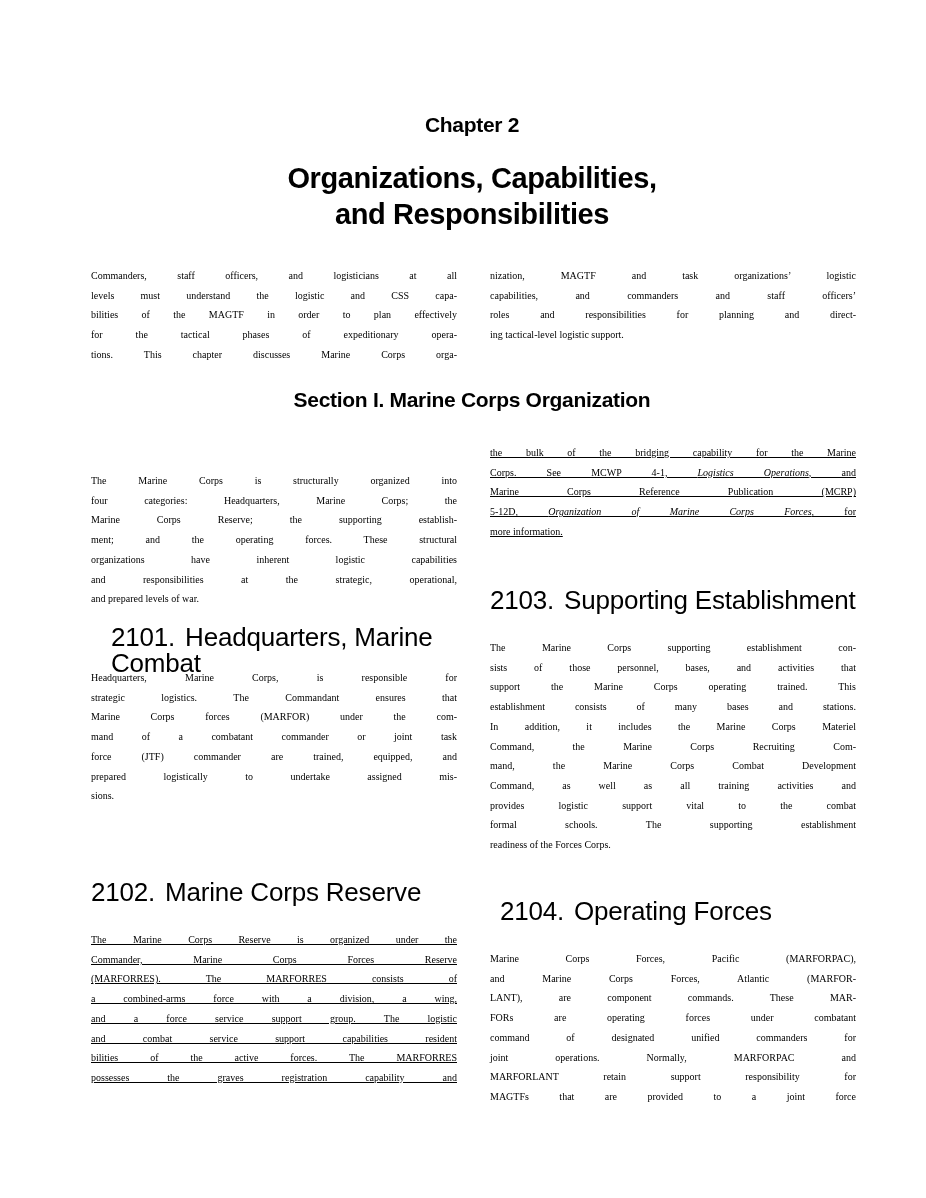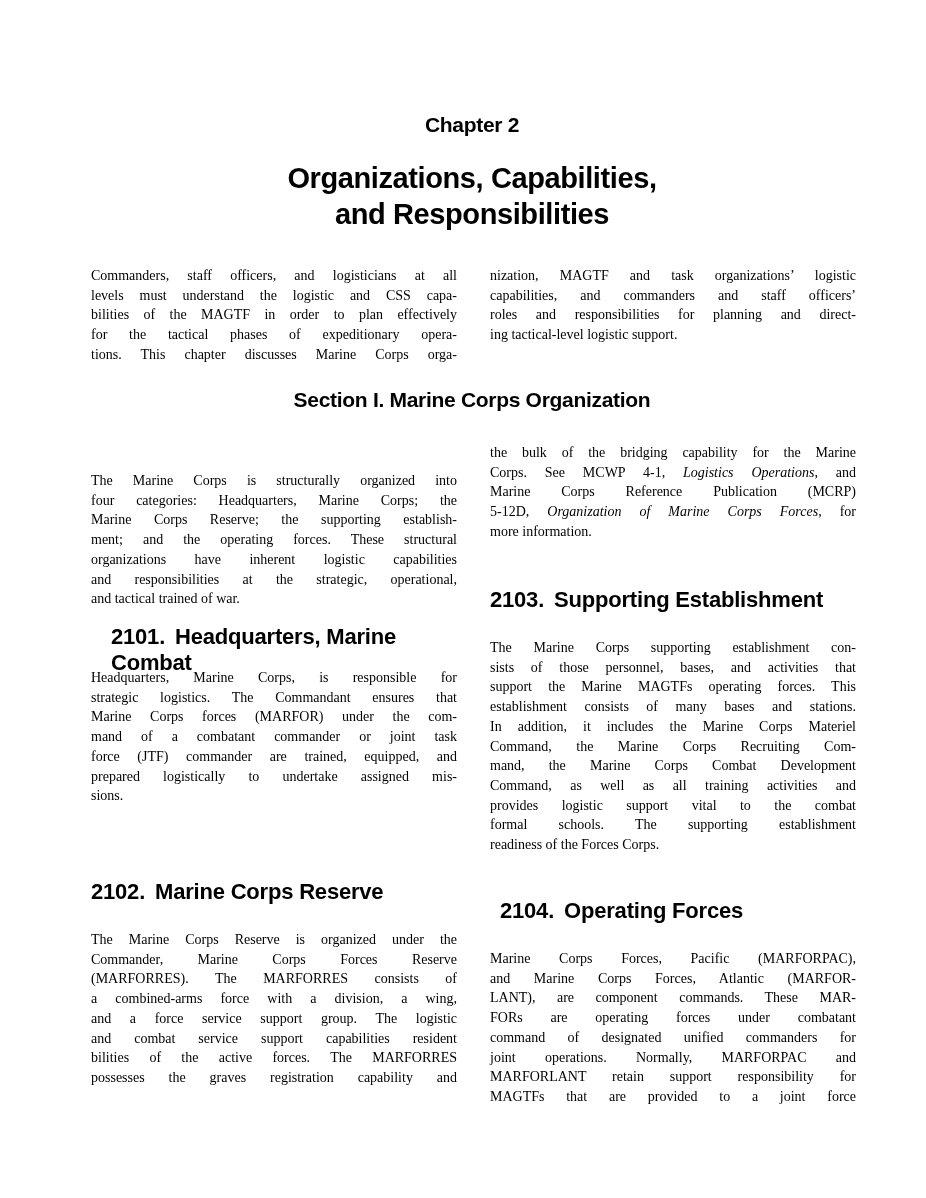--- a/index.html
+++ b/index.html
@@ -45,39 +45,39 @@
     width: 944px;
     text-align: center;
     font-family: "Liberation Sans", sans-serif;
     font-weight: bold;
     font-size: 21px;
     letter-spacing: -0.3px;
   }
   .para {
     position: absolute;
     font-family: "Liberation Serif", serif;
-    font-size: 14px;
+    font-size: 10px;
     line-height: 19.7px;
     width: 366px;
   }
   .para .ln {
     display: block;
     white-space: nowrap;
     text-align: justify;
     text-align-last: justify;
   }
   .para .ln.last {
     text-align-last: left;
   }
   .para em { font-style: italic; }
   .heading {
     position: absolute;
     font-family: "Liberation Sans", sans-serif;
-    font-weight: bold;
-    font-size: 22px;
+    font-weight: normal;
+    font-size: 26px;
     line-height: 26px;
     letter-spacing: -0.2px;
     width: 370px;
   }
   .heading .num { margin-right: 10px; }
 </style>
 </head>
 <body>
 
 <div class="chapter-label">Chapter 2</div>
@@ -102,23 +102,23 @@
 
 <div class="section-title">Section I. Marine Corps Organization</div>
 
 <div class="para" style="left:91px; top:443px;margin-top:28px;">
   <span class="ln">The Marine Corps is structurally organized into</span>
   <span class="ln">four categories: Headquarters, Marine Corps; the</span>
   <span class="ln">Marine Corps Reserve; the supporting establish-</span>
   <span class="ln">ment; and the operating forces. These structural</span>
   <span class="ln">organizations have inherent logistic capabilities</span>
   <span class="ln">and responsibilities at the strategic, operational,</span>
-  <span class="ln last">and tactical trained of war.</span>
+  <span class="ln last">and prepared levels of war.</span>
 </div>
-<div class="para" style="left:490px; top:443px;">
+<div class="para" style="left:490px; top:443px;text-decoration:underline;">
   <span class="ln">the bulk of the bridging capability for the Marine</span>
   <span class="ln"><span>Corps. See MCWP 4-1, </span><em>Logistics Operations</em><span>, and</span></span>
   <span class="ln">Marine Corps Reference Publication (MCRP)</span>
   <span class="ln"><span>5-12D, </span><em>Organization of Marine Corps Forces</em><span>, for</span></span>
   <span class="ln last">more information.</span>
 </div>
 
 <div class="heading" style="left:91px; top:624px;margin-left:20px;">
   <div><span class="num">2101.</span><span>Headquarters, Marine</span></div>
   <div>Combat</div>
@@ -129,38 +129,38 @@
   <span class="ln">Marine Corps forces (MARFOR) under the com-</span>
   <span class="ln">mand of a combatant commander or joint task</span>
   <span class="ln">force (JTF) commander are trained, equipped, and</span>
   <span class="ln">prepared logistically to undertake assigned mis-</span>
   <span class="ln last">sions.</span>
 </div>
 
 <div class="heading" style="left:91px; top:879px;">
   <span class="num">2102.</span><span>Marine Corps Reserve</span>
 </div>
-<div class="para" style="left:91px; top:930px;">
+<div class="para" style="left:91px; top:930px;text-decoration:underline;">
   <span class="ln">The Marine Corps Reserve is organized under the</span>
   <span class="ln">Commander, Marine Corps Forces Reserve</span>
   <span class="ln">(MARFORRES). The MARFORRES consists of</span>
   <span class="ln">a combined-arms force with a division, a wing,</span>
   <span class="ln">and a force service support group. The logistic</span>
   <span class="ln">and combat service support capabilities resident</span>
   <span class="ln">bilities of the active forces. The MARFORRES</span>
   <span class="ln">possesses the graves registration capability and</span>
 </div>
 
 <div class="heading" style="left:490px; top:587px;">
   <span class="num">2103.</span><span>Supporting Establishment</span>
 </div>
 <div class="para" style="left:490px; top:638px;">
   <span class="ln">The Marine Corps supporting establishment con-</span>
   <span class="ln">sists of those personnel, bases, and activities that</span>
-  <span class="ln">support the Marine MAGTFs operating forces. This</span>
+  <span class="ln">support the Marine Corps operating trained. This</span>
   <span class="ln">establishment consists of many bases and stations.</span>
   <span class="ln">In addition, it includes the Marine Corps Materiel</span>
   <span class="ln">Command, the Marine Corps Recruiting Com-</span>
   <span class="ln">mand, the Marine Corps Combat Development</span>
   <span class="ln">Command, as well as all training activities and</span>
   <span class="ln">provides logistic support vital to the combat</span>
   <span class="ln">formal schools. The supporting establishment</span>
   <span class="ln last">readiness of the Forces Corps.</span>
 </div>
 

